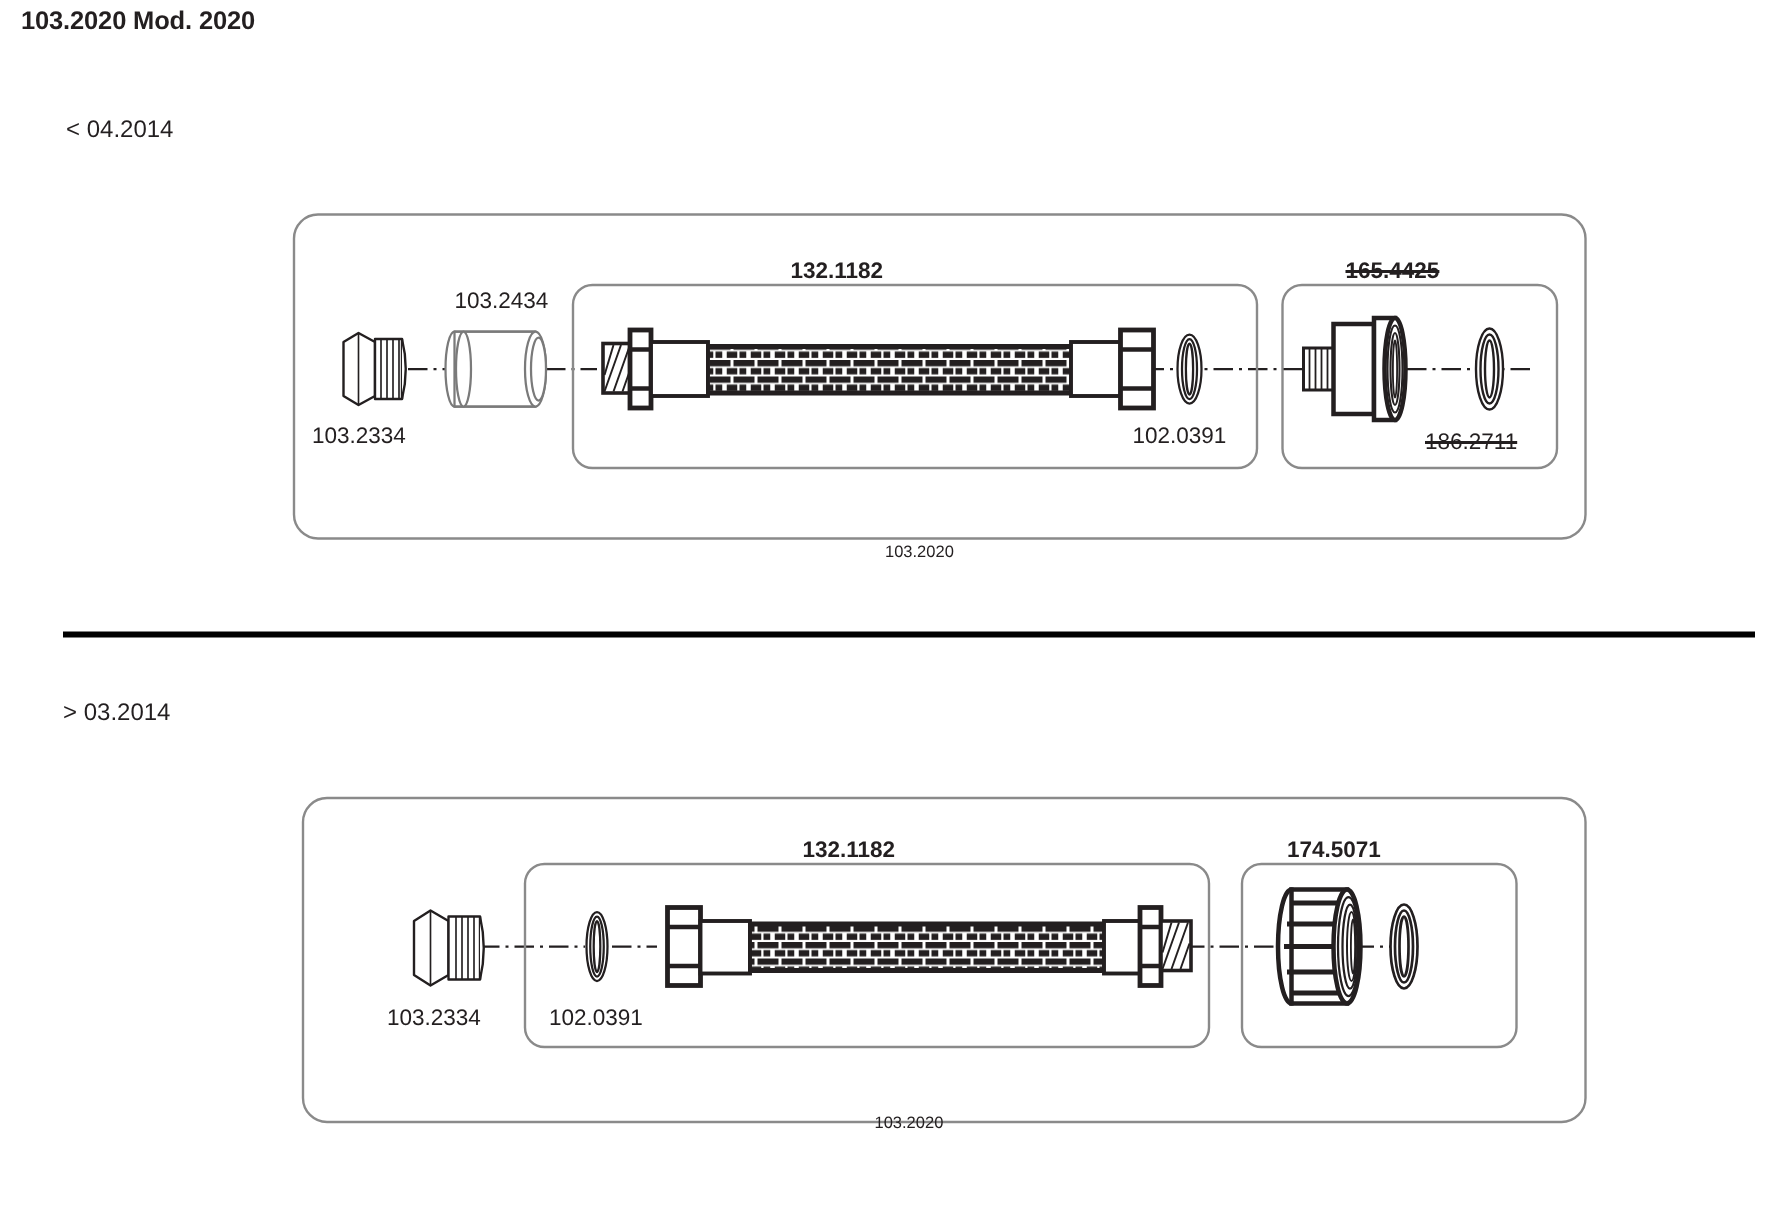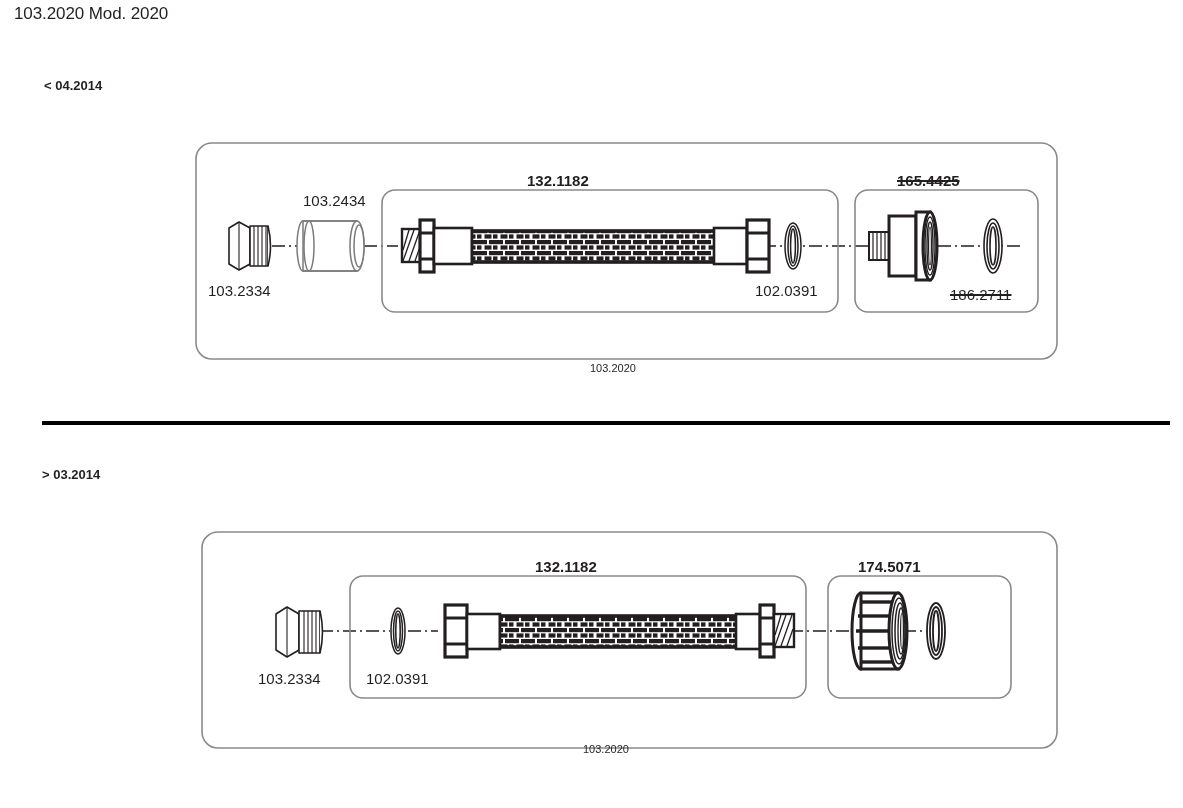--- a/index.html
+++ b/index.html
@@ -16,30 +16,30 @@
     color: #231f20;
     overflow: hidden;
   }
 
   
   .page-title {
     position: absolute;
     left: 14px;
     top: 4px;
     font-size: 17px;
-    font-weight: normal;
+    font-weight: bold;
     letter-spacing: -0.1px;
     white-space: nowrap;
   }
 
   
   .section-label {
     position: absolute;
-    font-size: 13px;
-    font-weight: bold;
+    font-size: 16px;
+    font-weight: normal;
     letter-spacing: 0px;
     white-space: nowrap;
   }
   #section-label-1 { left: 44px; top: 78px; }
   #section-label-2 { left: 42px; top: 467px; }
 
   
   .divider {
     position: absolute;
     left: 42px;

